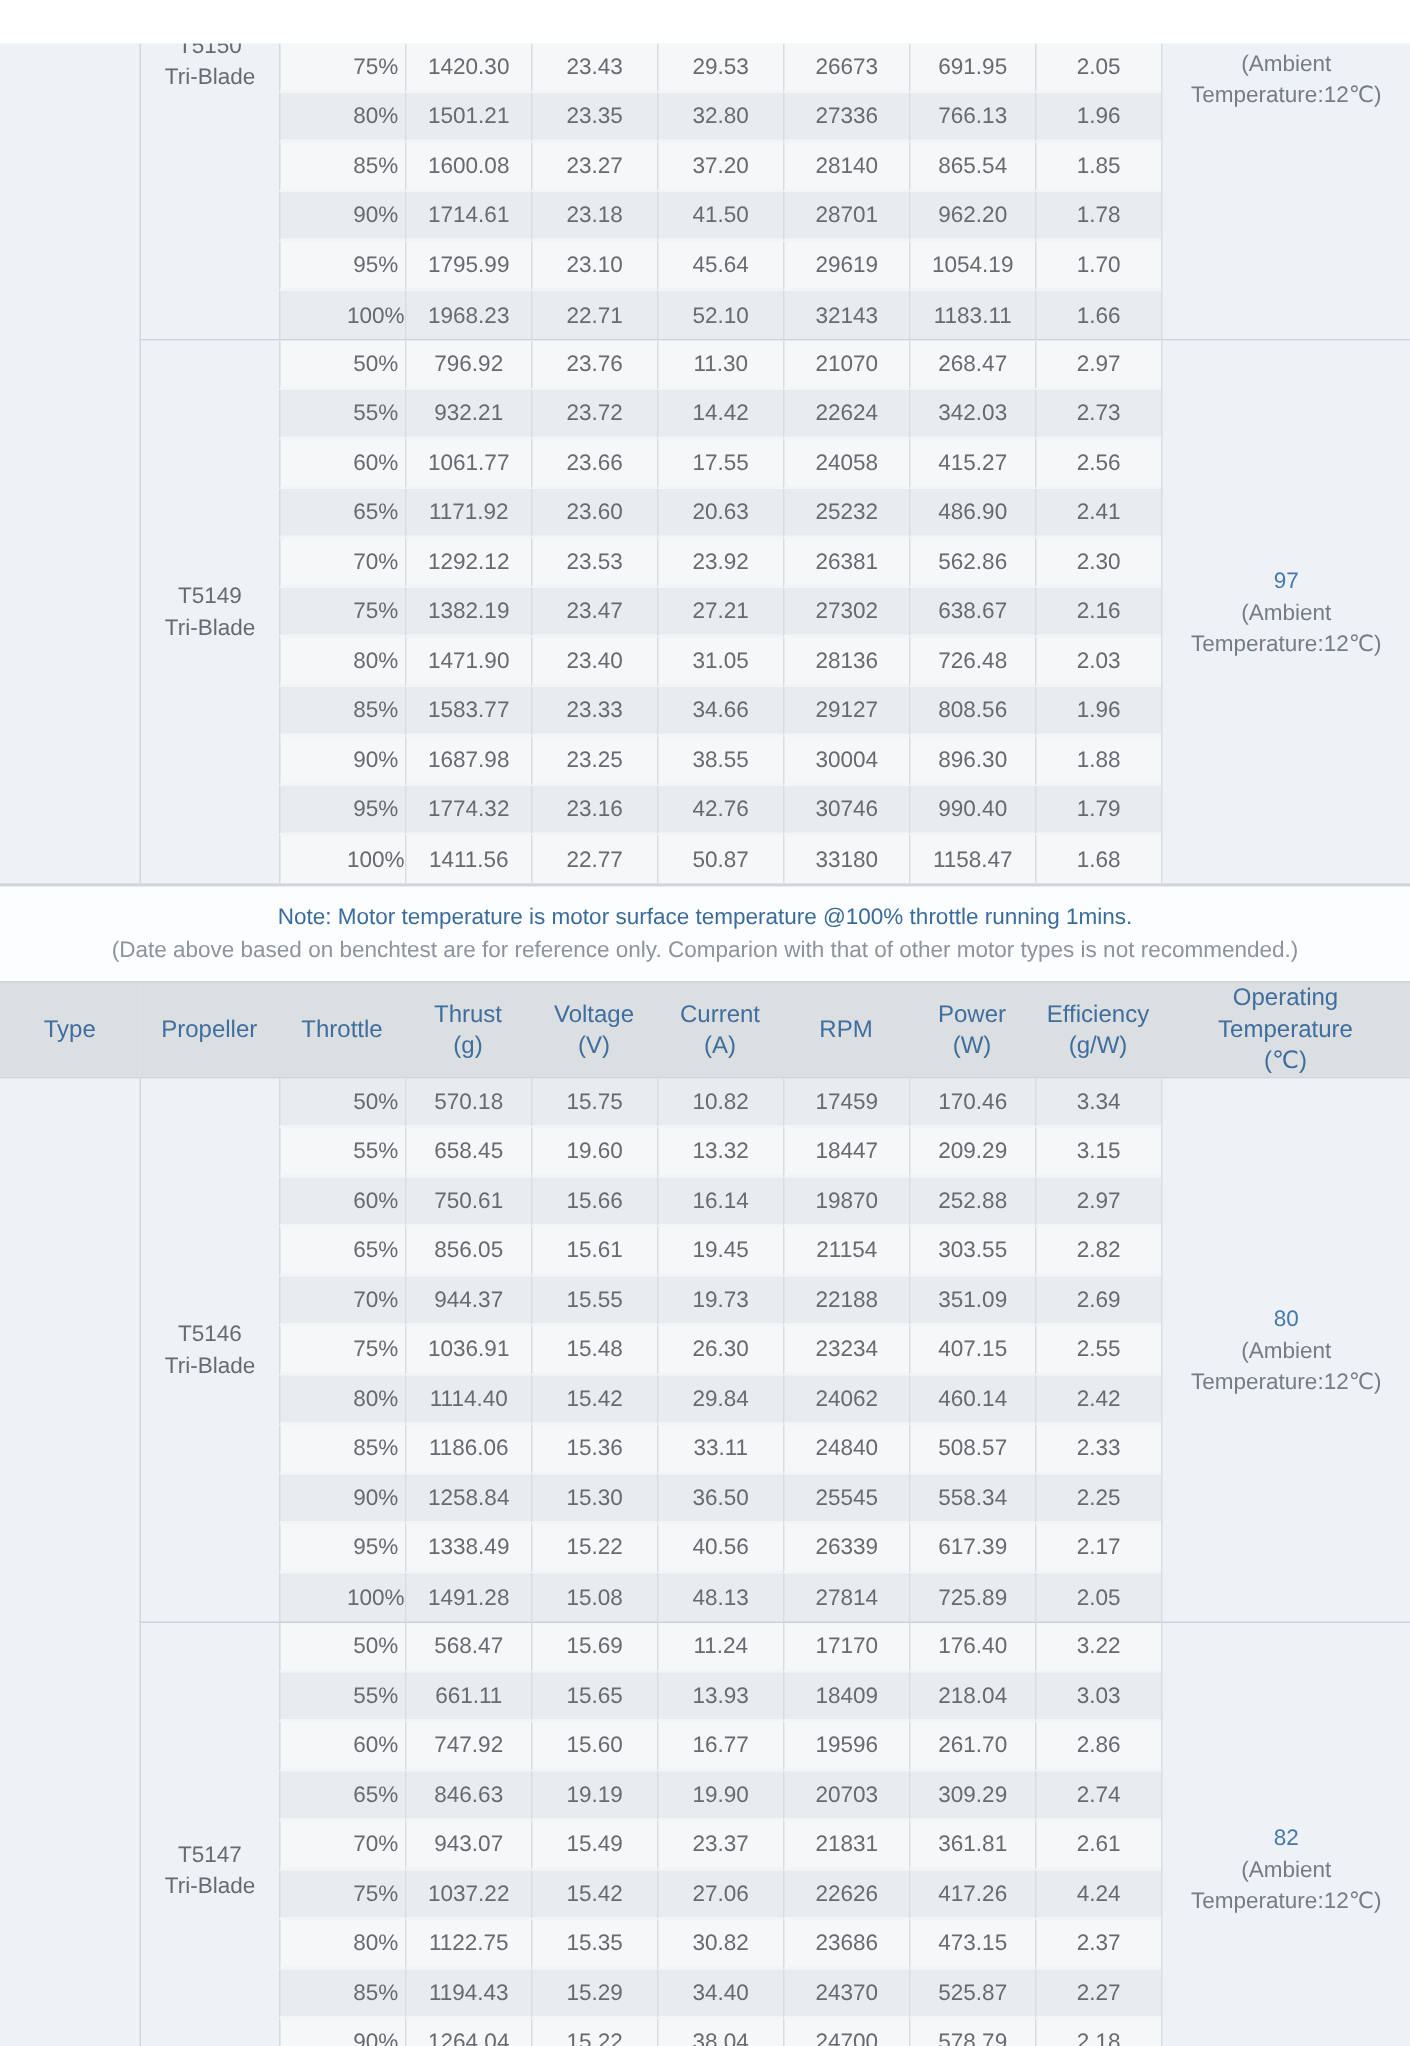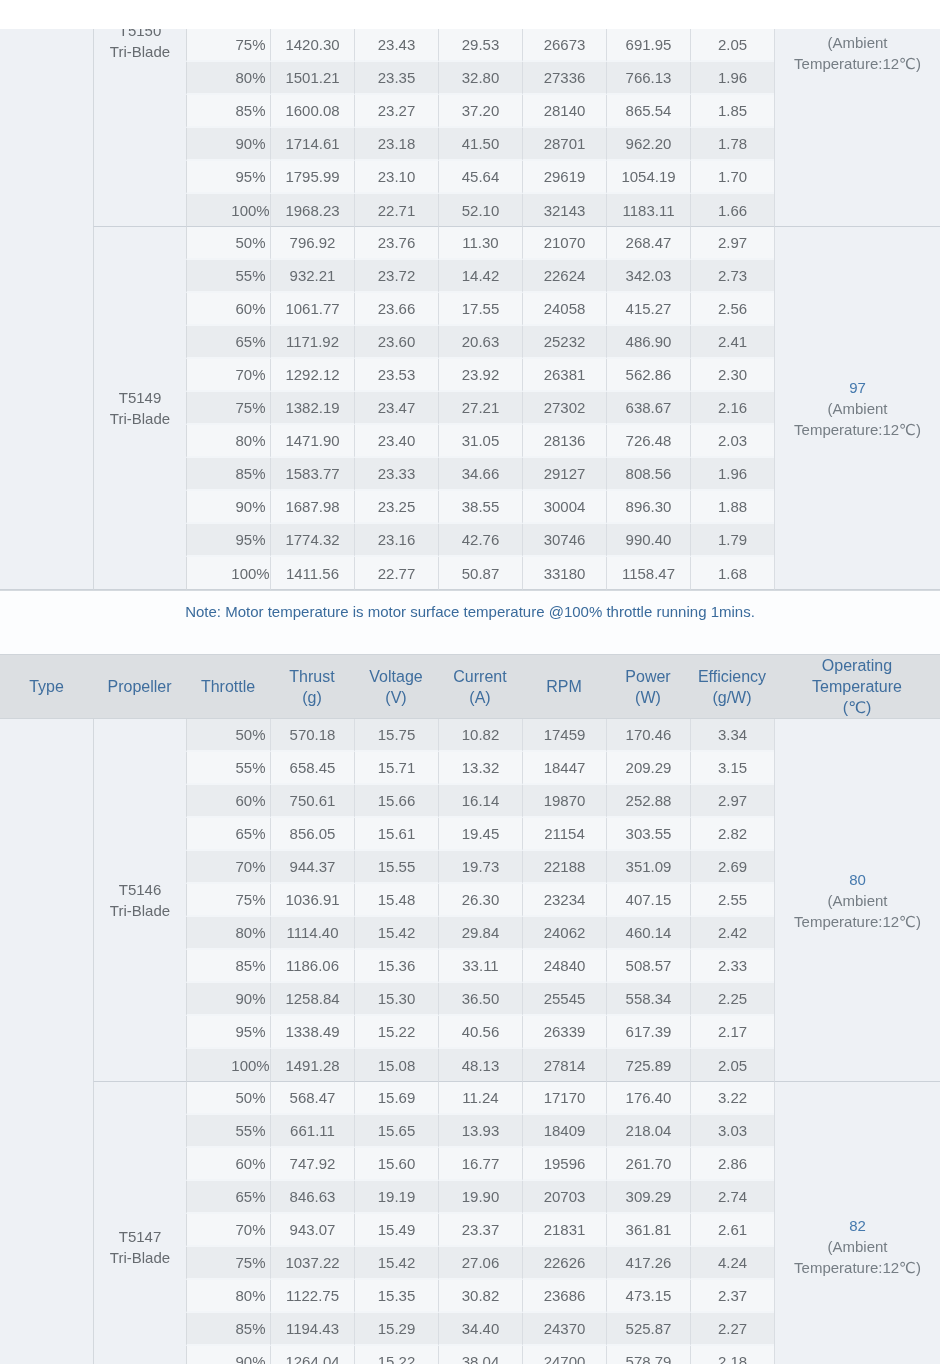--- a/index.html
+++ b/index.html
@@ -260,20 +260,21 @@
           <td class="c">50.87</td>
           <td class="c">33180</td>
           <td class="c">1158.47</td>
           <td class="c">1.68</td>
         </tr>
       </tbody>
   </table>
 
   <div class="note">
     <div class="note-l1">Note: Motor temperature is motor surface temperature @100% throttle running 1mins.</div>
+    <div class="note-l2">(Date above based on benchtest are for reference only. Comparion with that of other motor types is not recommended.)</div>
   </div>
 
   <table class="spec">
     <colgroup>
       <col style="width:93px">
         <col style="width:93px">
         <col style="width:84px">
       <col style="width:84px">
         <col style="width:84px">
         <col style="width:84px">
@@ -323,21 +324,21 @@
             <div>
               <div class="temp-value">80</div>
               <div class="temp-ambient">(Ambient
 Temperature:12℃)</div>
             </div>
           </td>
         </tr>
         <tr>
           <td class="c first">55%</td>
           <td class="c">658.45</td>
-          <td class="c">15.71</td>
+          <td class="c">19.60</td>
           <td class="c">13.32</td>
           <td class="c">18447</td>
           <td class="c">209.29</td>
           <td class="c">3.15</td>
         </tr>
         <tr>
           <td class="c first">60%</td>
           <td class="c">750.61</td>
           <td class="c">15.66</td>
           <td class="c">16.14</td>

